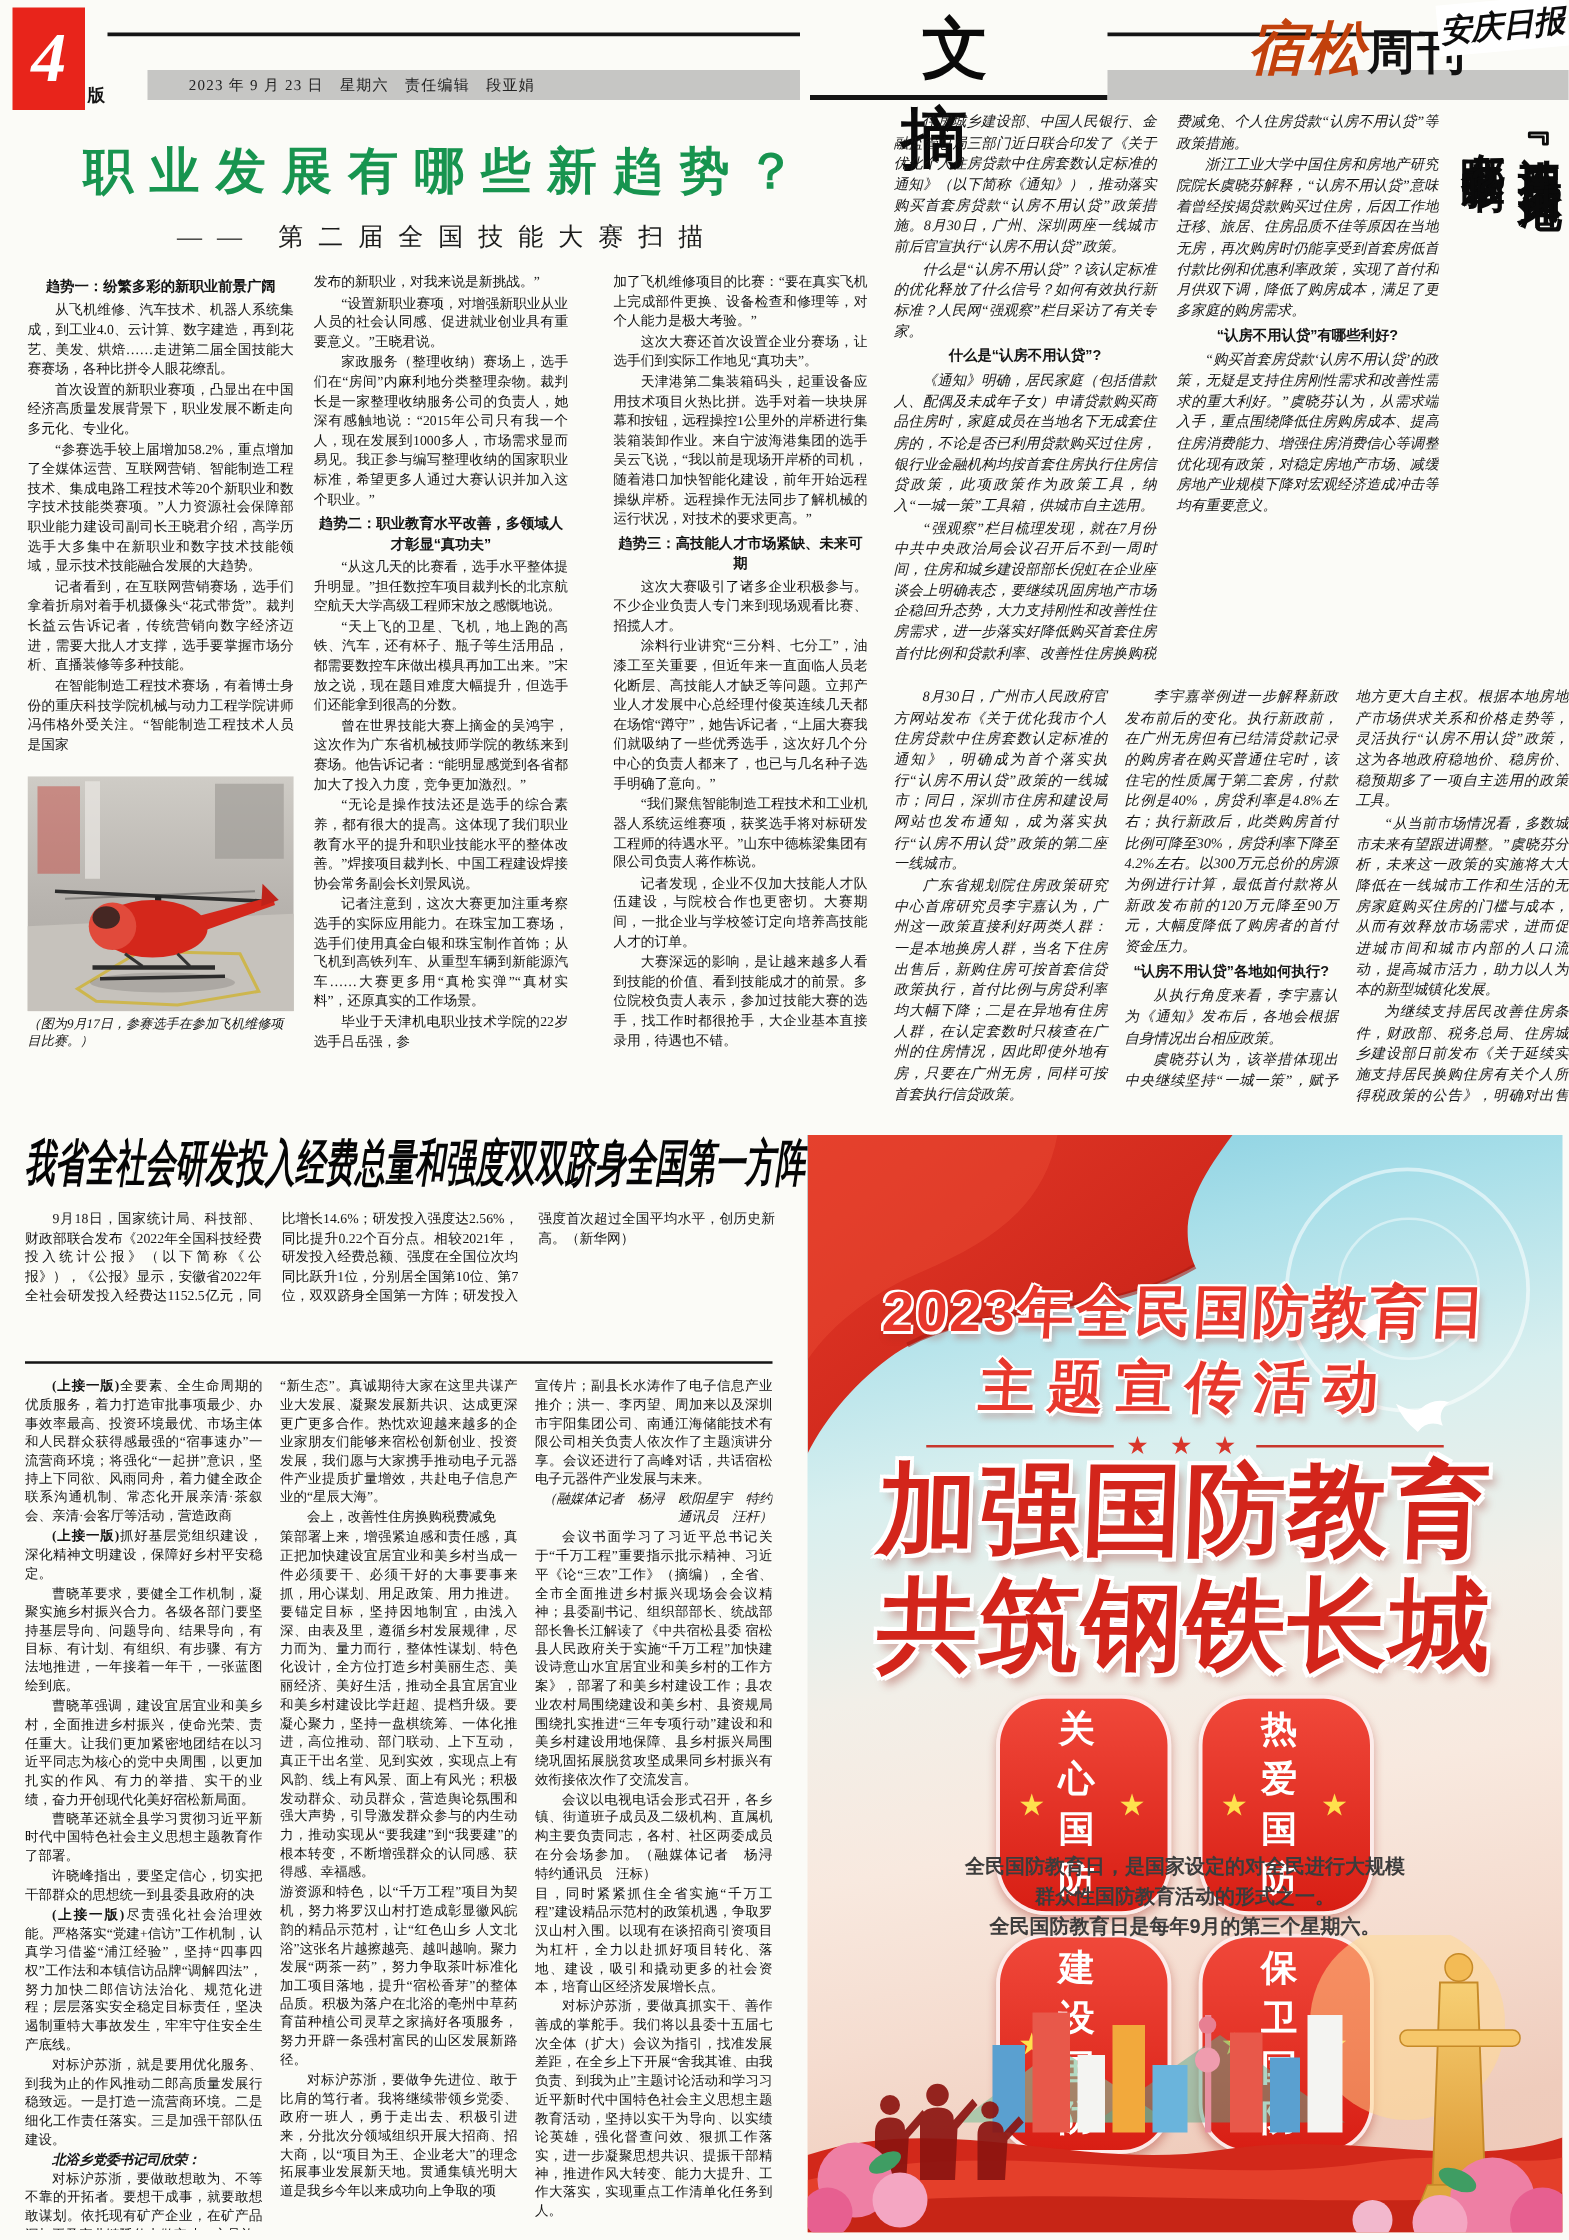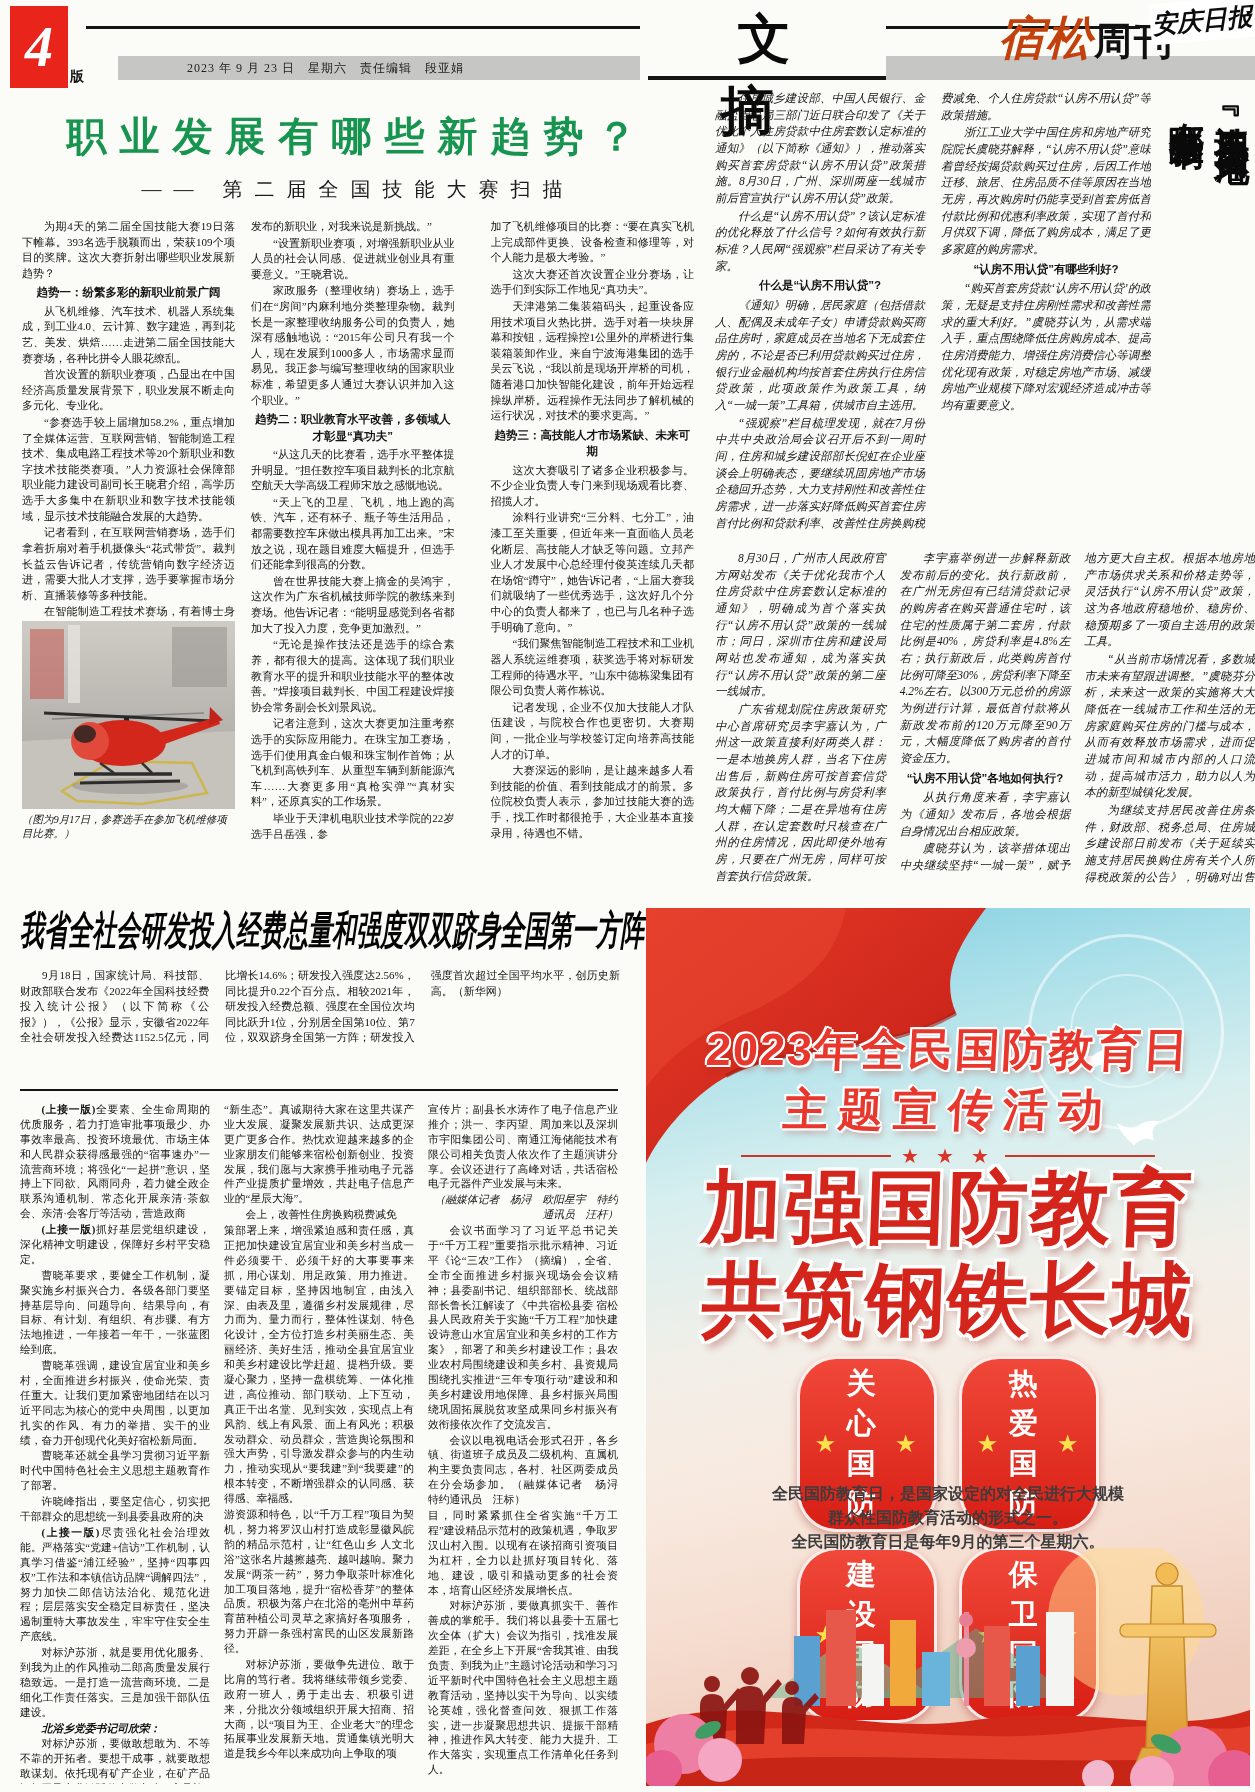--- a/index.html
+++ b/index.html
@@ -5,21 +5,21 @@
   html,body{margin:0;padding:0;}
   body{width:1255px;height:1792px;position:relative;background:#fbfbf7;overflow:hidden;
        font-family:"Liberation Serif","DejaVu Serif",serif;color:#141414;}
   .abs{position:absolute;}
   
   .pagenum-box{left:10px;top:6px;width:58px;height:82px;background:#e8241b;}
   .pagenum-box .num{display:block;text-align:center;font:italic 900 56px "Liberation Serif",serif;color:#fff;line-height:82px;}
   .pagenum-label{left:70px;top:68px;font-size:14px;font-weight:700;}
   .rule{background:#151515;}
   .graybar{background:#c6c6c4;}
-  .date-text{font-size:12px;line-height:24px;letter-spacing:1px;color:#222;padding-left:69px;}
+  .date-text{font-size:12px;line-height:24px;letter-spacing:1px;color:#222;padding-left:33px;}
   .section-title{left:648px;top:4px;width:232px;text-align:center;font-family:"Liberation Serif",serif;
                  font-size:53px;font-weight:900;letter-spacing:34px;text-indent:34px;color:#0a0a0a;}
   .weekly{left:998px;top:8px;white-space:nowrap;}
   .weekly .red{font:italic 900 46px "Liberation Serif",serif;color:#c2410c;letter-spacing:2px;}
   .weekly .blk{font:900 38px "Liberation Serif",serif;color:#111;letter-spacing:2px;}
   .masthead{left:1150px;top:0px;width:104px;background:#fff;transform:rotate(-5deg);
             font:italic 900 25px "Liberation Serif",serif;color:#0c0c0c;text-align:center;padding:4px 0;}
   
   .col-text{font-size:11px;line-height:1.42;text-align:justify;overflow:hidden;}
   .para{margin:0 0 1px 0;}
@@ -99,21 +99,20 @@
   <span class="red">宿松</span><span class="blk">周刊</span>
 </div>
 <div class="abs masthead">安庆日报</div>
 
 <div class="abs skills">
   <h1>职业发展有哪些新趋势？</h1>
   <div class="subt">—— 第二届全国技能大赛扫描</div>
   <div class="skills-cols">
     <div class="skol">
       <div class="col-text" style="height:398px;">
-          <div class="para p">为期4天的第二届全国技能大赛19日落下帷幕。393名选手脱颖而出，荣获109个项目的奖牌。这次大赛折射出哪些职业发展新趋势？</div>
           <div class="para sub">趋势一：纷繁多彩的新职业前景广阔</div>
           <div class="para p">从飞机维修、汽车技术、机器人系统集成，到工业4.0、云计算、数字建造，再到花艺、美发、烘焙……走进第二届全国技能大赛赛场，各种比拼令人眼花缭乱。</div>
           <div class="para p">首次设置的新职业赛项，凸显出在中国经济高质量发展背景下，职业发展不断走向多元化、专业化。</div>
           <div class="para p">“参赛选手较上届增加58.2%，重点增加了全媒体运营、互联网营销、智能制造工程技术、集成电路工程技术等20个新职业和数字技术技能类赛项。”人力资源社会保障部职业能力建设司副司长王晓君介绍，高学历选手大多集中在新职业和数字技术技能领域，显示技术技能融合发展的大趋势。</div>
           <div class="para p">记者看到，在互联网营销赛场，选手们拿着折扇对着手机摄像头“花式带货”。裁判长益云告诉记者，传统营销向数字经济迈进，需要大批人才支撑，选手要掌握市场分析、直播装修等多种技能。</div>
           <div class="para p">在智能制造工程技术赛场，有着博士身份的重庆科技学院机械与动力工程学院讲师冯伟格外受关注。“智能制造工程技术人员是国家</div>
         </div>
       <div class="photo-frame">
         <svg width="213" height="188" viewBox="0 0 213 188">
           <defs>

